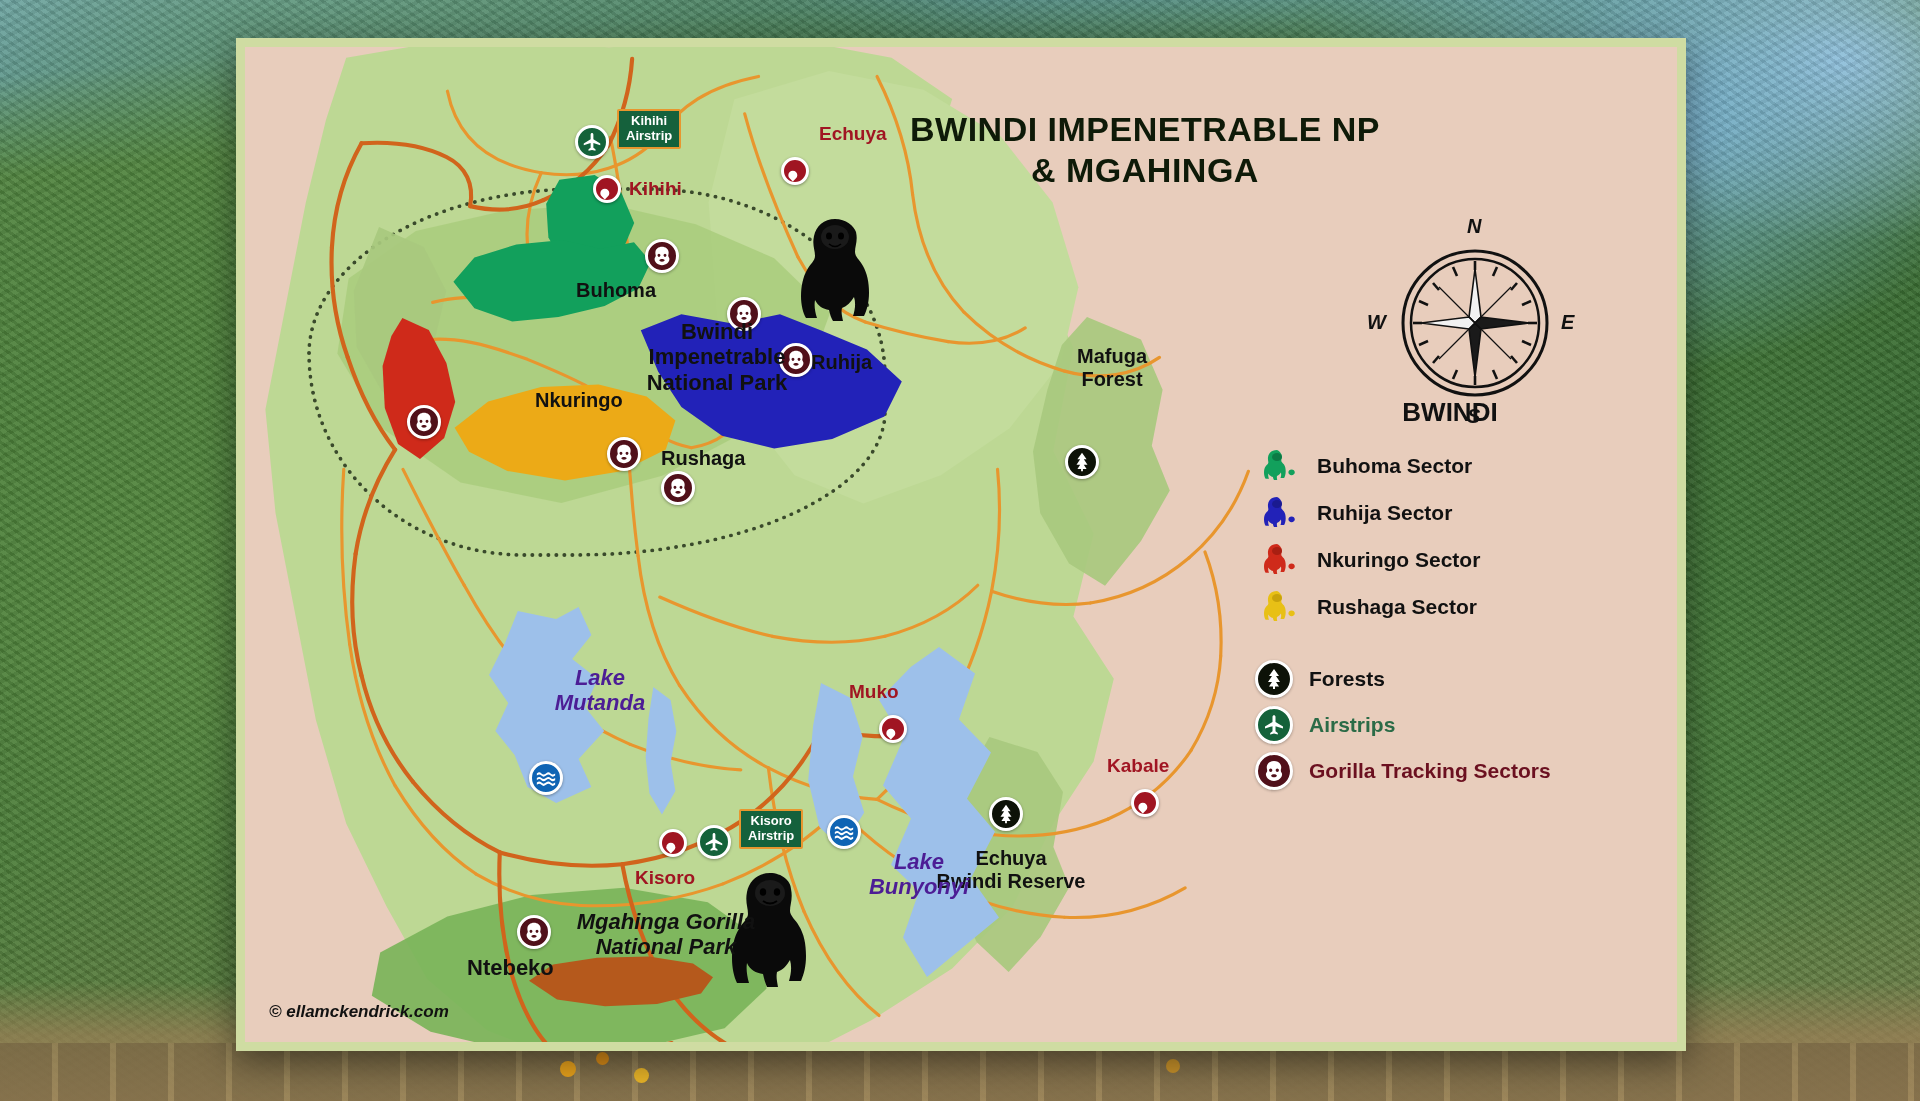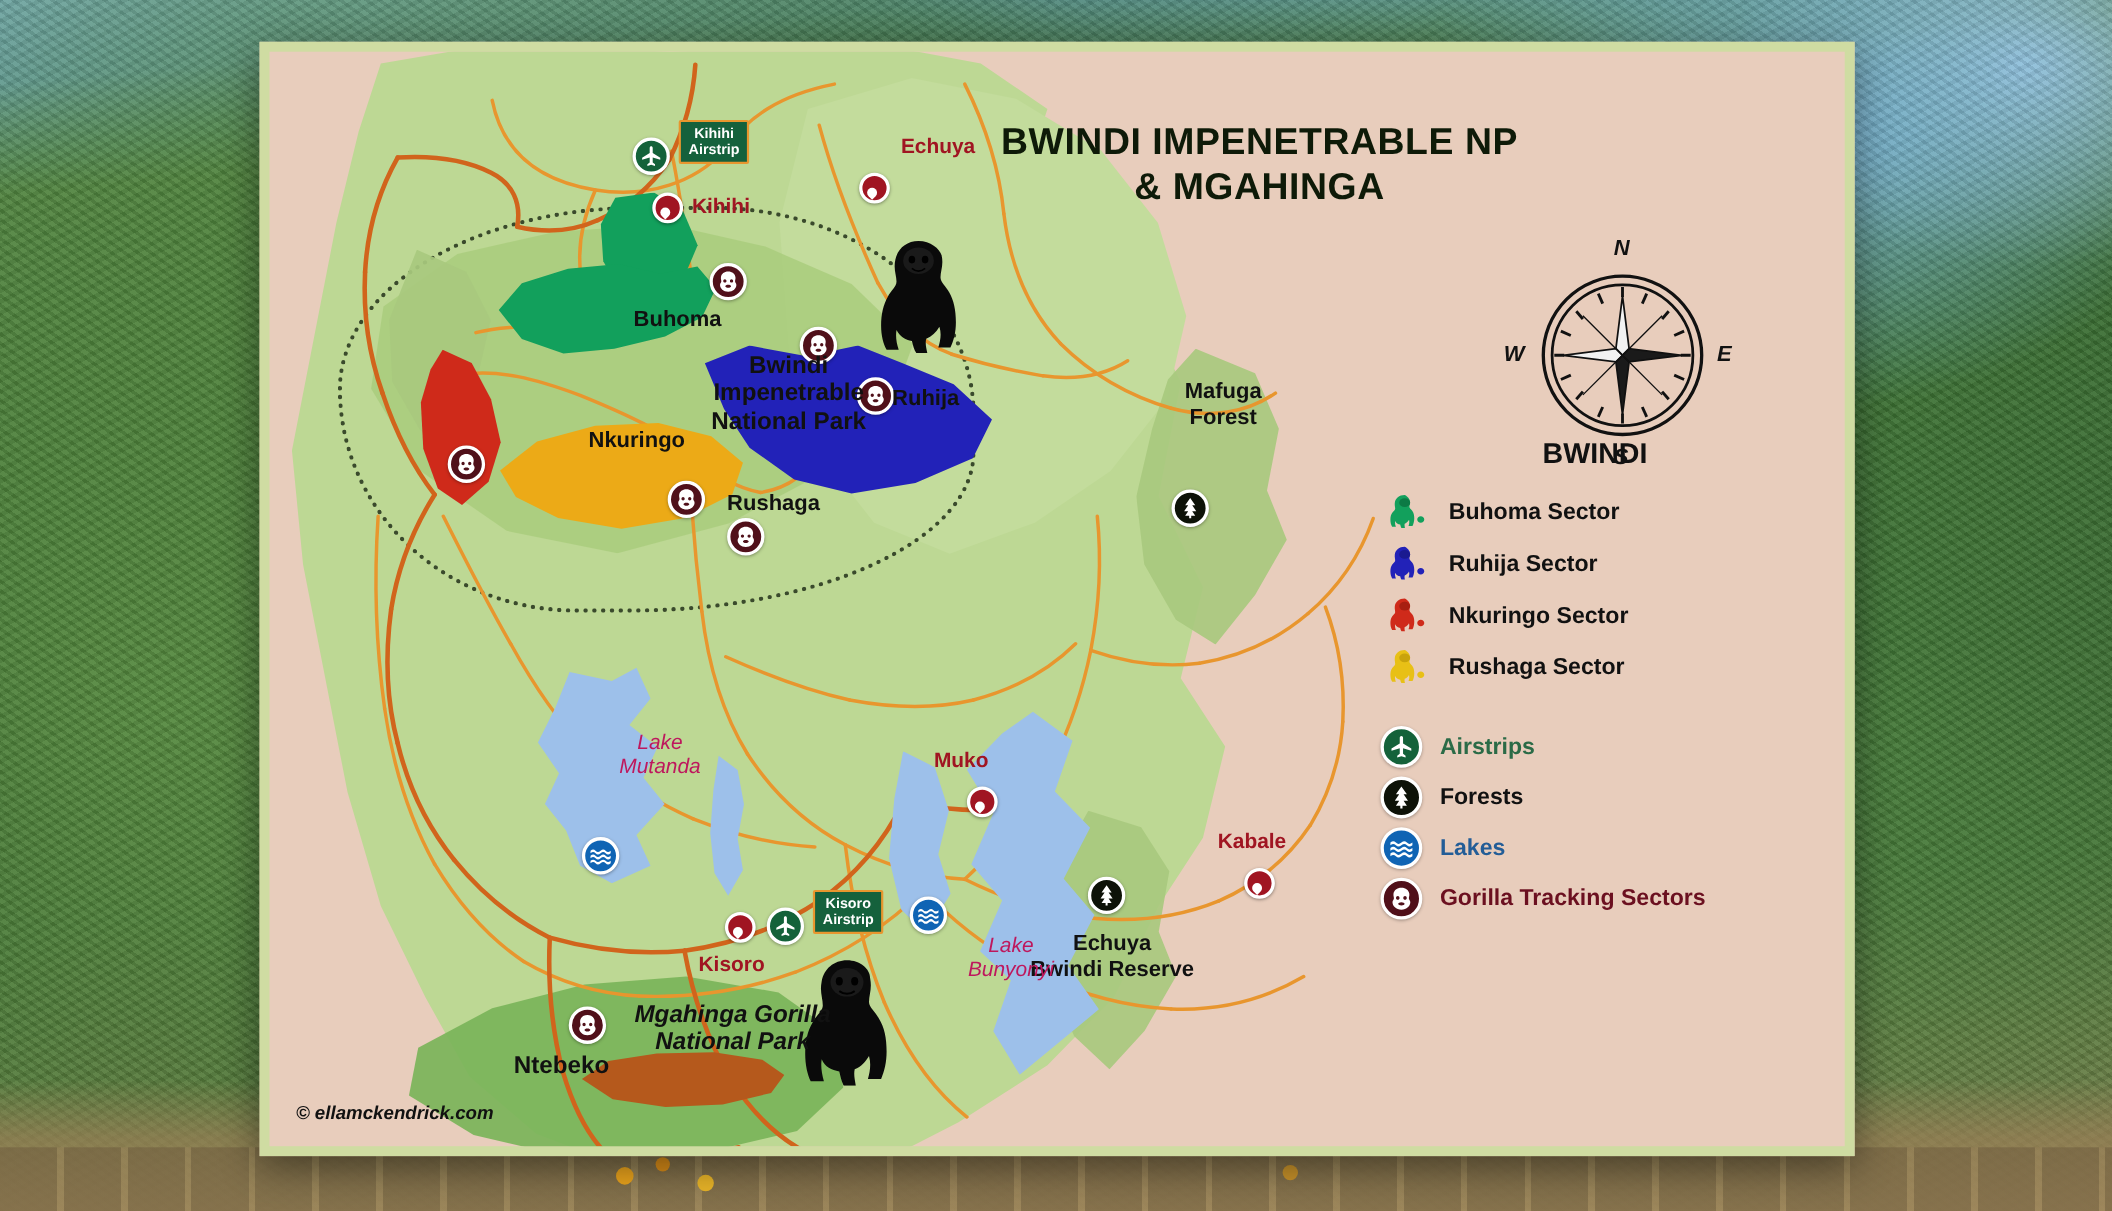--- a/index.html
+++ b/index.html
@@ -176,21 +176,21 @@
   .lbl {
     position: absolute;
     white-space: nowrap;
     font-weight: 700;
     color: #111;
     line-height: 1.15;
   }
   .lbl-town { color:#a01522; font-size:19px; font-weight:700; }
   .lbl-place { font-size:20px; color:#111; text-align:center; }
   .lbl-park { font-size:22px; color:#111; text-align:center; font-weight:700; }
-  .lbl-lake { font-style: italic; font-size:19px; color:#be185d; text-align:center; font-weight:400; }
+  .lbl-lake { font-style: italic; font-size:22px; color:#4c1d95; text-align:center; font-weight:700; }
 
   
   .pin {
     position: absolute;
     width: 28px; height: 28px; border-radius: 50%;
     background: #a01522;
     border: 3px solid #fff;
     box-shadow: 0 1px 3px rgba(0,0,0,.4);
   }
   .pin::after {
@@ -621,45 +621,37 @@
         <svg viewBox="0 0 42 36" xmlns="http://www.w3.org/2000/svg">
               <path fill="#e8c016" d="M20 2c-5 0-8.6 3-9 7.2-.3 2.8.5 4 .3 5.6-.2 1.4-1.6 2-2.6 3.4-1.2 1.6-1.7 3.8-1.7 6.2 0 2.6.6 4.8 1.6 6.4h3.4c-.7-1.7-1-3.6-.7-5.2.9 1.9 2.6 2.9 4.6 3.3.2 1.2.6 2.2 1.1 3h3.2c-.3-1.4-.5-2.6-.2-3.8 1.8-.7 3.1-2 3.9-3.5.5 1.7.3 3.6-.4 5.5h3.6c1-1.9 1.6-4.3 1.6-6.9 0-2.8-.6-5.2-1.9-6.9-1-1.4-2.5-2.2-2.5-3.6 0-1.6.9-3 .3-5.7C24.4 5 21 2 20 2zm14.6 19.4c1.8 0 3.2 1.3 3.2 2.9s-1.4 3-3.2 3-3.2-1.4-3.2-3 1.4-2.9 3.2-2.9z"></path>
               <ellipse cx="20" cy="9" rx="5" ry="4" fill="#c9a30c"></ellipse>
             </svg>
       </span>
       <span class="legend-label">Rushaga Sector</span>
     </div>
 
     <div id="legend-group2">
       <div class="legend-row2">
+        <span class="badge-static" style="background:#0d1208;">
+          <svg viewBox="0 0 24 24">
+                <path d="M12 2 7 9h3l-4 6h4l-3 4.5h4V22h2v-2.5h4L14 15h4l-4-6h3z"></path>
+              </svg>
+        </span>
+        <span class="legend-label" style="color:#111;">Forests</span>
+      </div>
+
+      <div class="legend-row2">
         <span class="badge-static" style="background:#14623a;">
           <svg viewBox="0 0 24 24">
                 <path d="M21 15.5v-2l-7.5-4.6V3.8c0-.9-.7-1.6-1.5-1.6s-1.5.7-1.5 1.6v5.1L3 13.5v2l7.5-2.3v5.1L8.2 20v1.6l3.8-1 3.8 1V20l-2.3-1.7v-5.1z"></path>
               </svg>
         </span>
         <span class="legend-label" style="color:#2b6b47;">Airstrips</span>
       </div>
 
-      <div class="legend-row2">
-        <span class="badge-static" style="background:#0d1208;">
-          <svg viewBox="0 0 24 24">
-                <path d="M12 2 7 9h3l-4 6h4l-3 4.5h4V22h2v-2.5h4L14 15h4l-4-6h3z"></path>
-              </svg>
-        </span>
-        <span class="legend-label" style="color:#111;">Forests</span>
-      </div>
-
-      <div class="legend-row2">
-        <span class="badge-static" style="background:#0f64b4;">
-          <svg viewBox="0 0 24 24">
-                <path d="M2 7c2-1.6 3.3-1.6 5 0s3 1.6 5 0 3.3-1.6 5 0 3 1.6 5 0v2.4c-2 1.6-3.3 1.6-5 0s-3-1.6-5 0-3.3 1.6-5 0-3-1.6-5 0zm0 5c2-1.6 3.3-1.6 5 0s3 1.6 5 0 3.3-1.6 5 0 3 1.6 5 0v2.4c-2 1.6-3.3 1.6-5 0s-3-1.6-5 0-3.3 1.6-5 0-3-1.6-5 0zm0 5c2-1.6 3.3-1.6 5 0s3 1.6 5 0 3.3-1.6 5 0 3 1.6 5 0v2.4c-2 1.6-3.3 1.6-5 0s-3-1.6-5 0-3.3 1.6-5 0-3-1.6-5 0z"></path>
-              </svg>
-        </span>
-        <span class="legend-label" style="color:#235d97;">Lakes</span>
-      </div>
 
       <div class="legend-row2">
         <span class="badge-static" style="background:#50101a;">
           <svg viewBox="0 0 24 24">
                 <path d="M12 2c-4 0-6.8 2.3-7.2 5.6-.2 1.9.4 3 .4 4.1 0 1.4-1.3 2-1.3 3.6 0 3.3 3.3 6.7 8.1 6.7s8.1-3.4 8.1-6.7c0-1.6-1.3-2.2-1.3-3.6 0-1.1.6-2.2.4-4.1C18.8 4.3 16 2 12 2zm-3.3 7.6c.9 0 1.6.8 1.6 1.7S9.6 13 8.7 13s-1.6-.8-1.6-1.7.7-1.7 1.6-1.7zm6.6 0c.9 0 1.6.8 1.6 1.7s-.7 1.7-1.6 1.7-1.6-.8-1.6-1.7.7-1.7 1.6-1.7zM12 15.2c1.6 0 2.9.7 2.9 1.5s-1.3 1.5-2.9 1.5-2.9-.7-2.9-1.5 1.3-1.5 2.9-1.5z"></path>
               </svg>
         </span>
         <span class="legend-label" style="color:#6b1020;">Gorilla Tracking Sectors</span>
       </div>
     </div>

